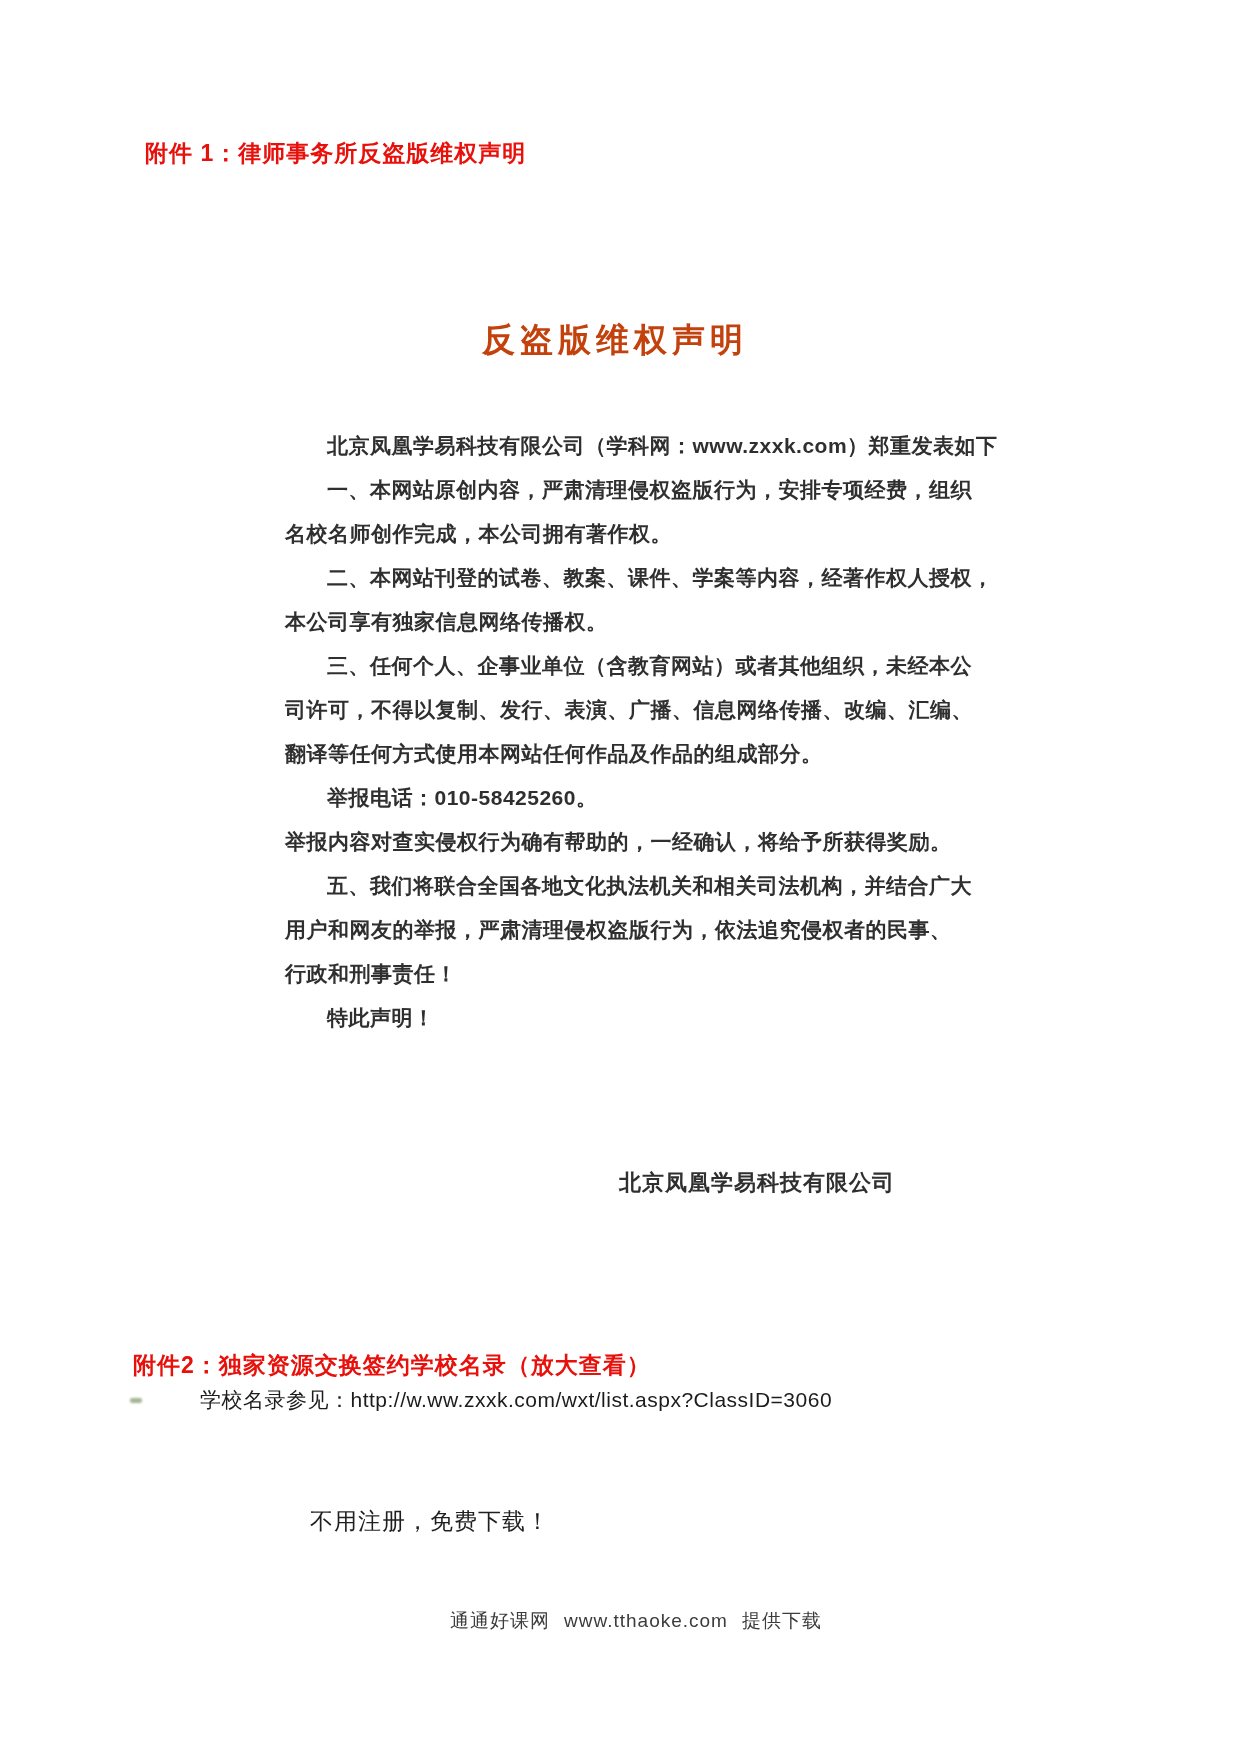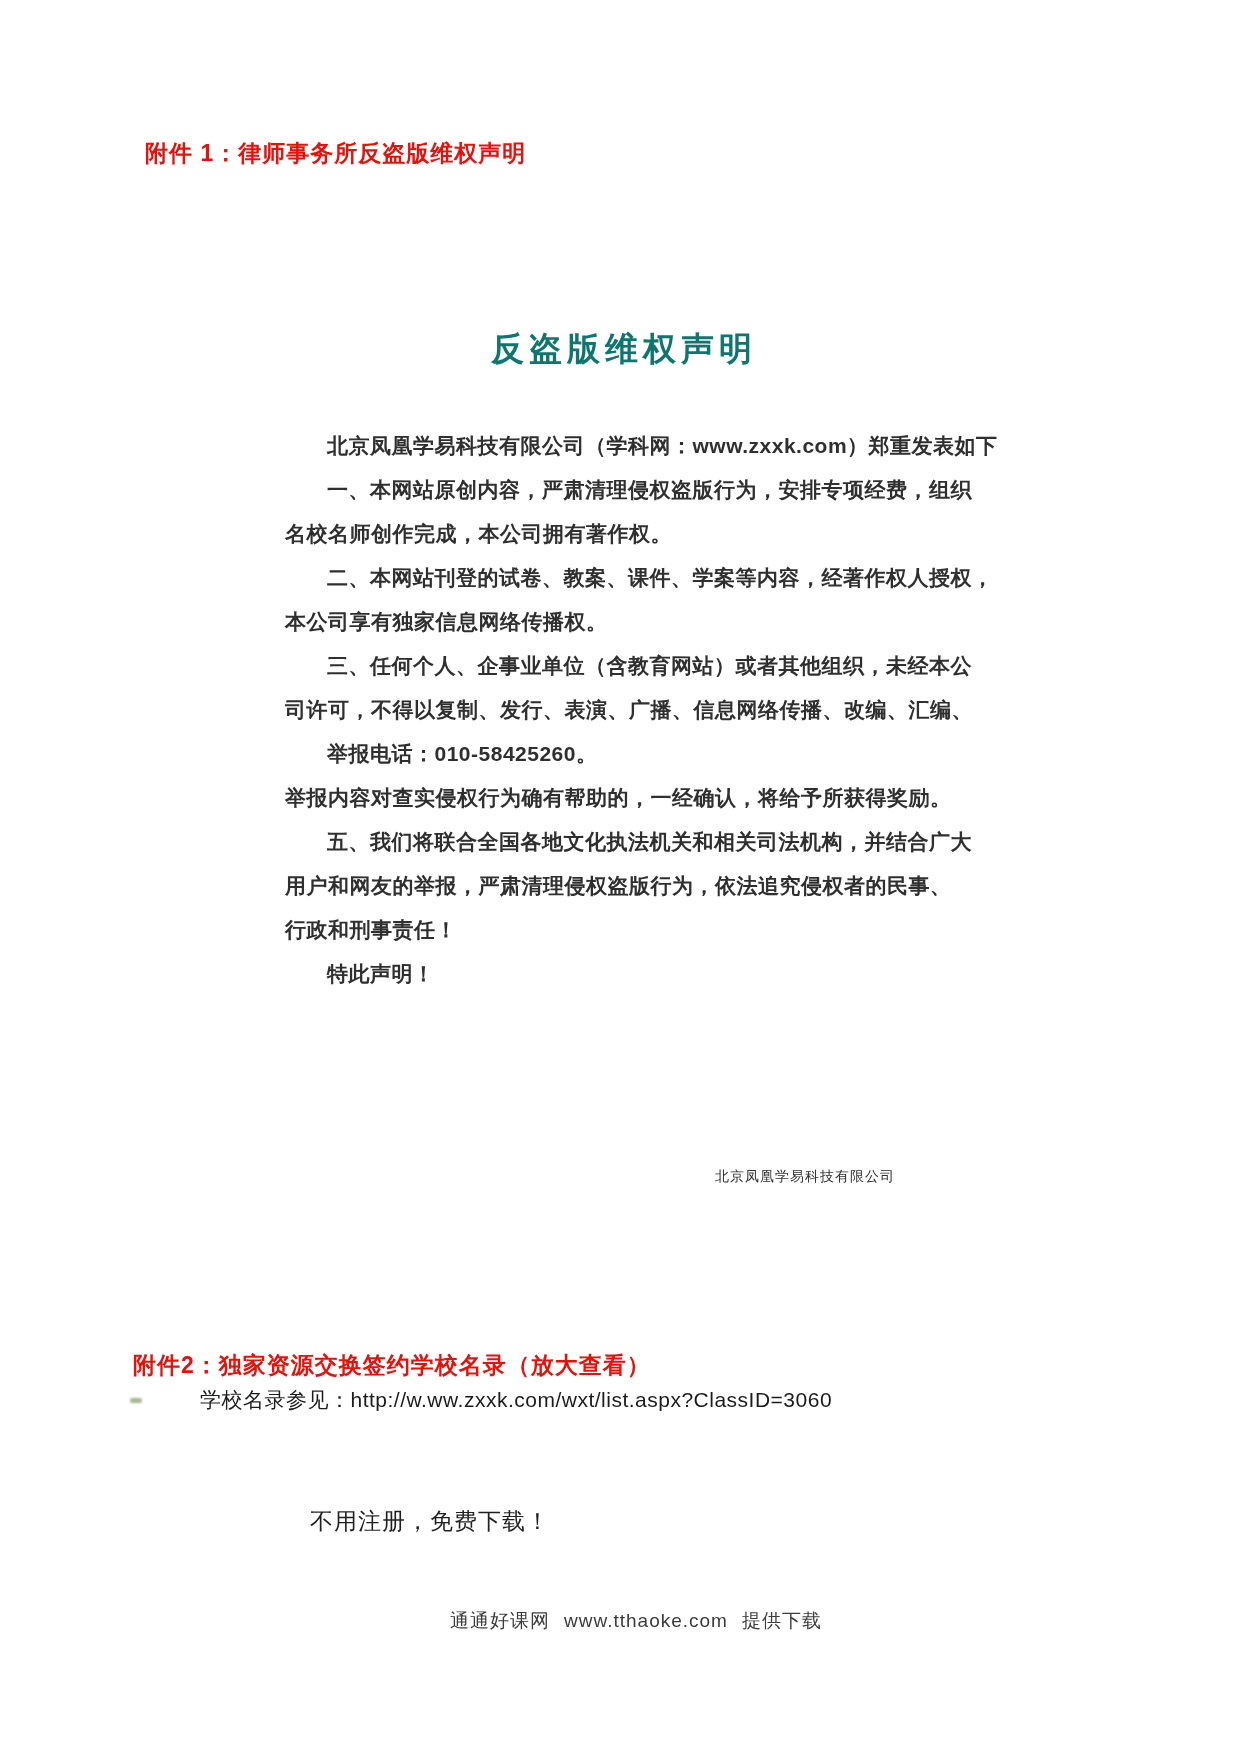--- a/index.html
+++ b/index.html
@@ -20,45 +20,46 @@
     font-weight:bold;
     font-size:23px;
     letter-spacing:1px;
     white-space:nowrap;
   }
   .att1{left:145px;top:138px;}
   .att2{left:133px;top:1350px;}
   .doc-title{
     position:absolute;
     left:285px;top:318px;width:660px;
-    margin:9px;
+    margin:0;
     text-align:center;
     font-size:33px;
     font-weight:bold;
-    color:#0f766e;
+    color:#c2410c;
     letter-spacing:5px;
     white-space:nowrap;
   }
   .doc-body{
     position:absolute;
     left:285px;top:424px;width:680px;
     font-size:21px;
     line-height:44px;
     color:var(--body-text,#2f2f2f);
     letter-spacing:0.5px;
   }
   .doc-body .line{white-space:nowrap;font-weight:bold;}
   .doc-body .line.indent{text-indent:42px;}
   .signature{
     position:absolute;
     right:345px;top:1168px;
-    font-size:14px;
+    font-size:22px;
     color:var(--body-text,#2f2f2f);
     letter-spacing:1px;
     white-space:nowrap;
+    font-weight:bold;
   }
   .url-line{
     position:absolute;
     left:200px;top:1386px;
     font-size:21px;
     color:#1c1c1c;
     white-space:nowrap;
     letter-spacing:0.5px;
   }
   .url-line .url{color:#1c1c1c;text-decoration:none;margin-top:40px;}
@@ -100,20 +101,21 @@
   <h1 class="doc-title">反盗版维权声明</h1>
 
   <div class="doc-body">
       <div class="line indent">北京凤凰学易科技有限公司（学科网：www.zxxk.com）郑重发表如下</div>
       <div class="line indent">一、本网站原创内容，严肃清理侵权盗版行为，安排专项经费，组织</div>
       <div class="line">名校名师创作完成，本公司拥有著作权。</div>
       <div class="line indent">二、本网站刊登的试卷、教案、课件、学案等内容，经著作权人授权，</div>
       <div class="line">本公司享有独家信息网络传播权。</div>
       <div class="line indent">三、任何个人、企事业单位（含教育网站）或者其他组织，未经本公</div>
       <div class="line">司许可，不得以复制、发行、表演、广播、信息网络传播、改编、汇编、</div>
+      <div class="line">翻译等任何方式使用本网站任何作品及作品的组成部分。</div>
       <div class="line indent">举报电话：010-58425260。</div>
       <div class="line">举报内容对查实侵权行为确有帮助的，一经确认，将给予所获得奖励。</div>
       <div class="line indent">五、我们将联合全国各地文化执法机关和相关司法机构，并结合广大</div>
       <div class="line">用户和网友的举报，严肃清理侵权盗版行为，依法追究侵权者的民事、</div>
       <div class="line">行政和刑事责任！</div>
       <div class="line indent">特此声明！</div>
     </div>
 
   <div class="signature">北京凤凰学易科技有限公司</div>
 

